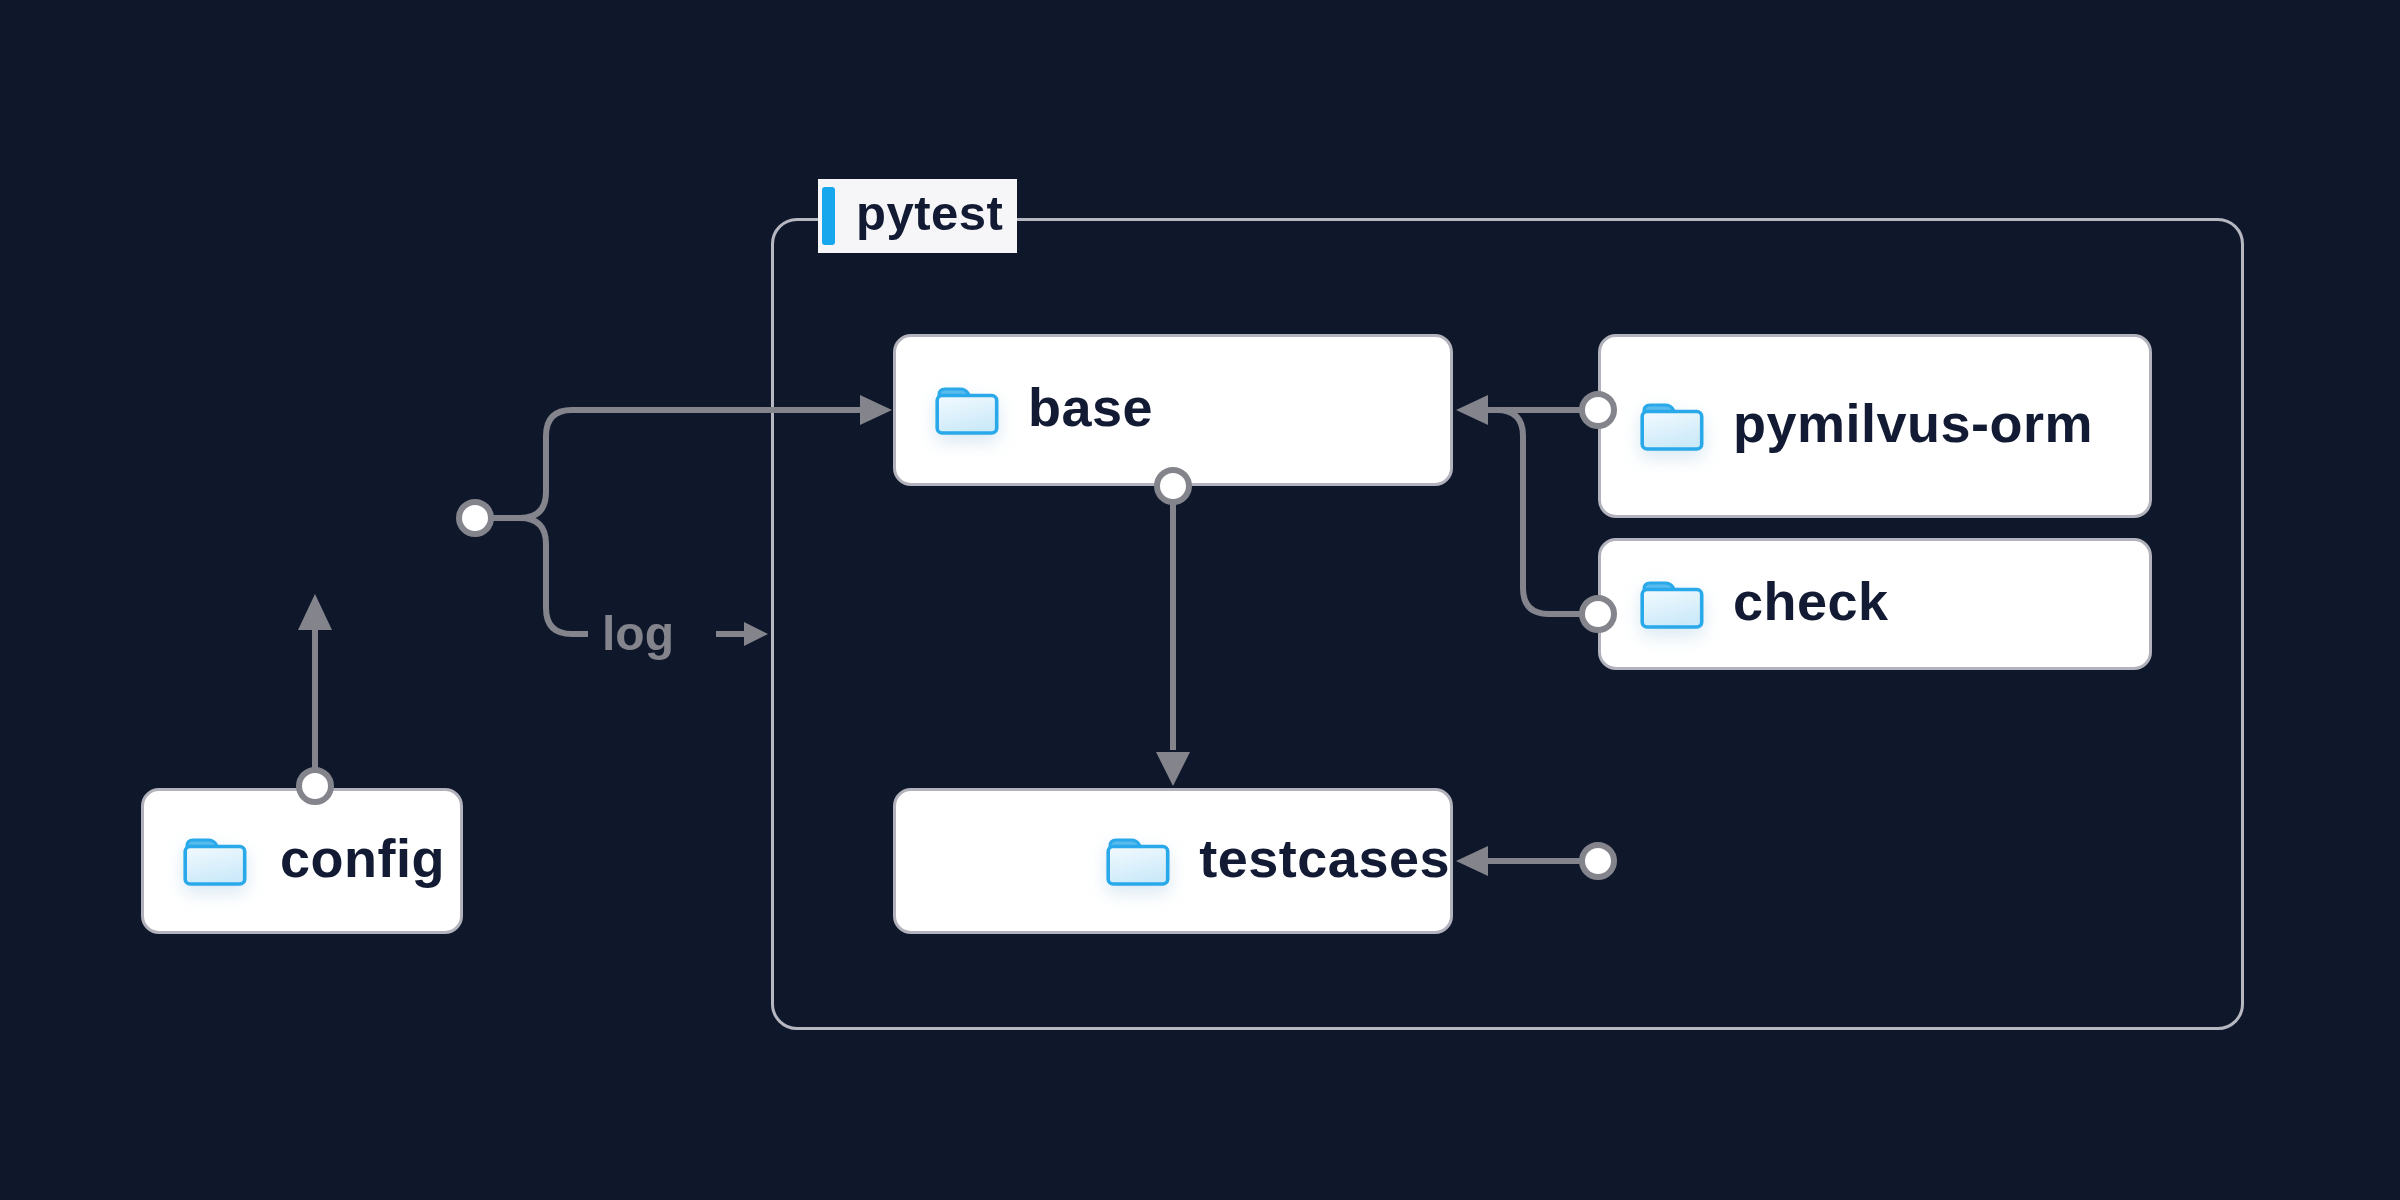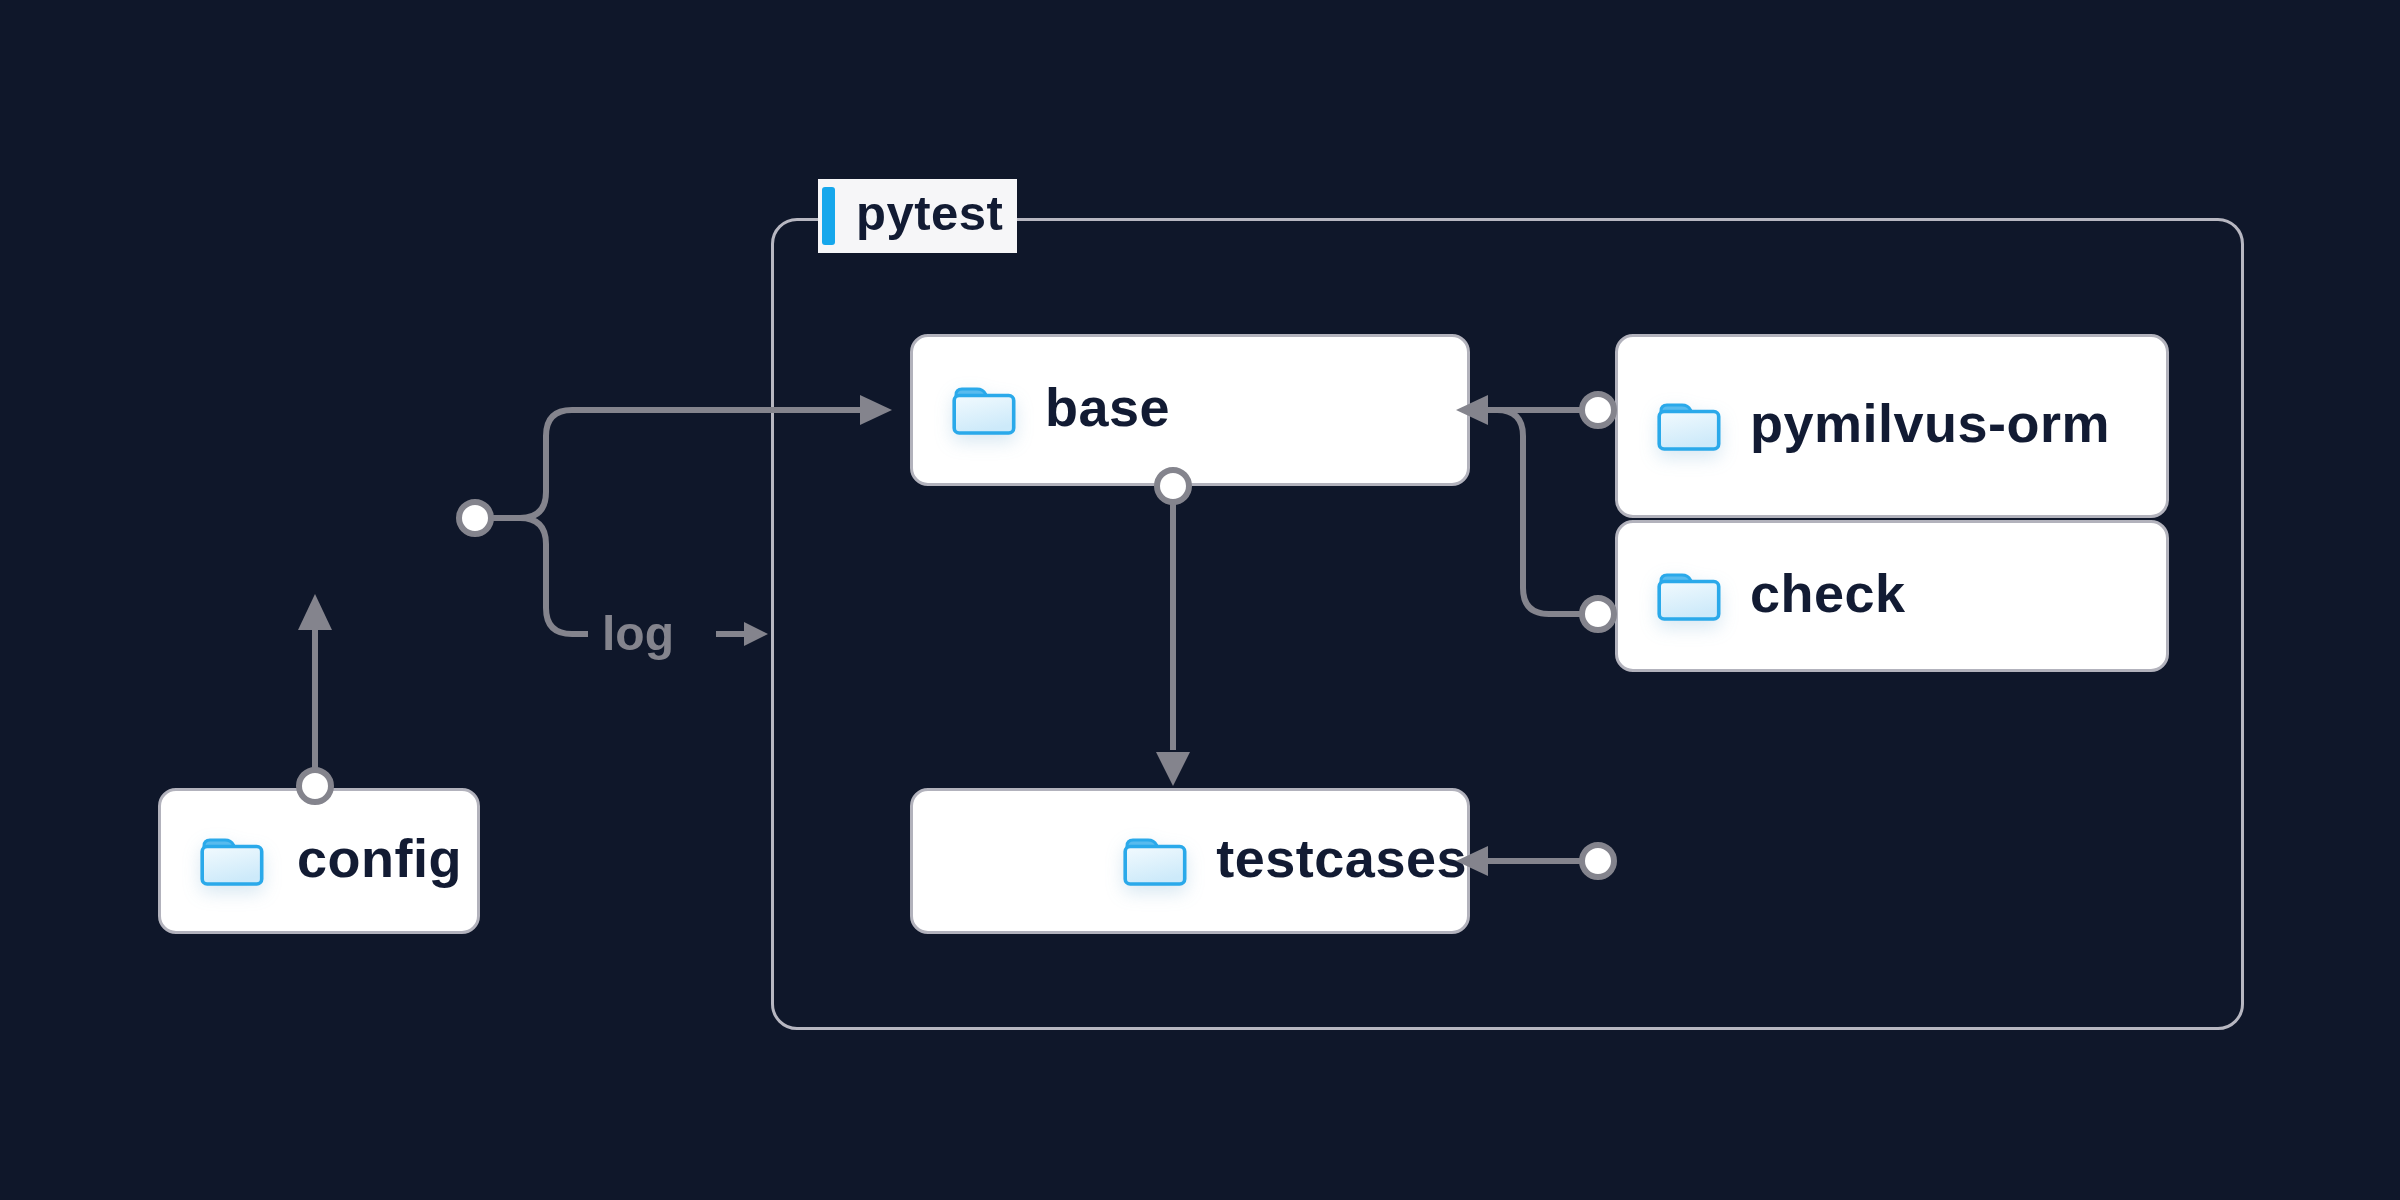--- a/index.html
+++ b/index.html
@@ -53,39 +53,38 @@
   .node {
     position: absolute;
     background: #ffffff;
     border: 3px solid #b2b2bc;
     border-radius: 18px;
     box-sizing: border-box;
     display: flex;
     align-items: center;
     gap: 28px;
     padding-left: 38px;
-    margin-left: 17px;
   }
   .node-label {
     font-size: 54px;
     font-weight: 700;
     color: #121b33;
     letter-spacing: 0.5px;
     line-height: 1;
     padding-bottom: 6px;
     white-space: nowrap;
   }
   .folder-icon { width: 66px; height: 52px; flex: 0 0 auto;
     filter: drop-shadow(0 7px 9px rgba(60,140,190,0.20)); }
 
   .node-utils     { left: 153px;  top: 445px; width: 322px; height: 145px; }
   .node-config    { left: 141px;  top: 788px; width: 322px; height: 146px; gap: 32px; }
   .node-base      { left: 893px;  top: 334px; width: 560px; height: 152px; }
   .node-pymilvus  { left: 1598px; top: 334px; width: 554px; height: 184px; }
-  .node-check     { left: 1598px; top: 520px; width: 554px; height: 152px; }
+  .node-check     { left: 1598px; top: 538px; width: 554px; height: 132px; }
   .node-testcases { left: 893px;  top: 788px; width: 560px; height: 146px; justify-content: flex-end; }
   .node-common    { left: 1598px; top: 788px; width: 554px; height: 146px; }
 
   
   .connectors {
     position: absolute;
     left: 0; top: 0;
     width: 2400px; height: 1200px;
     pointer-events: none;
   }

